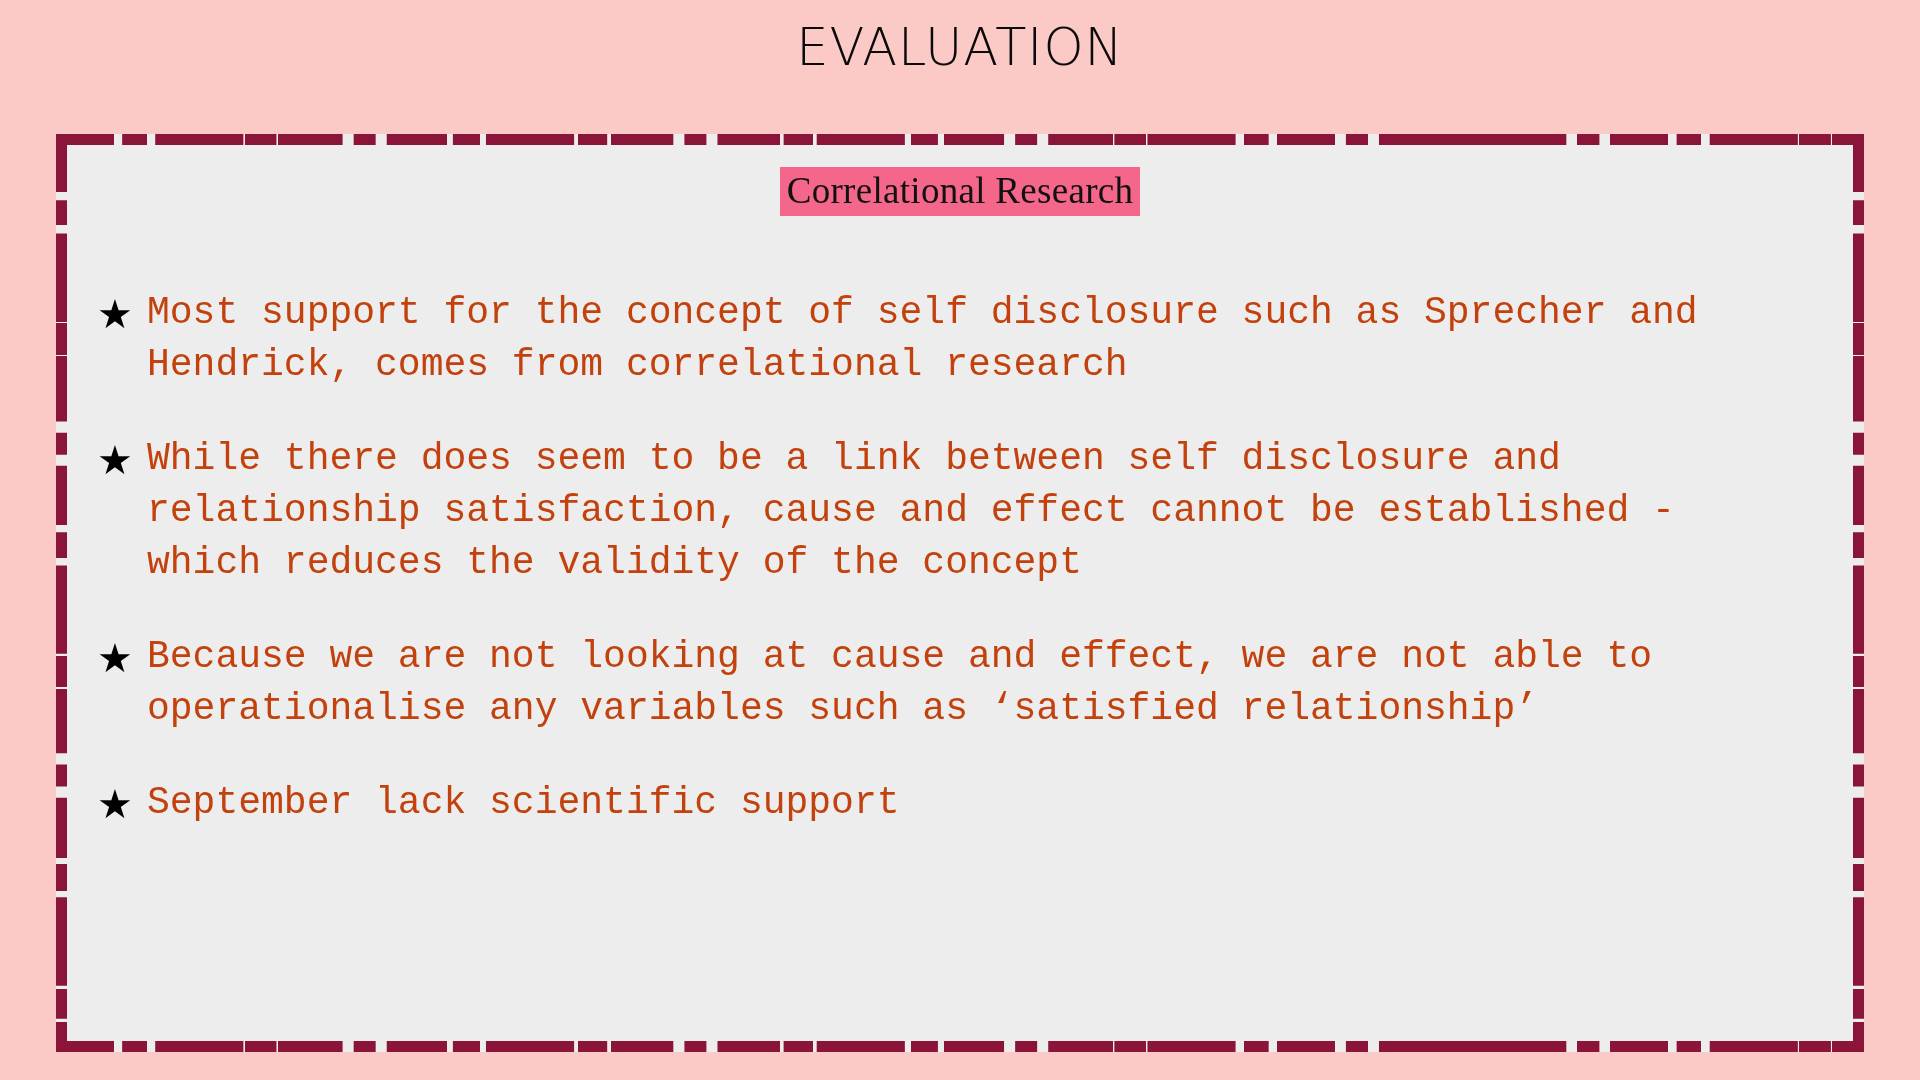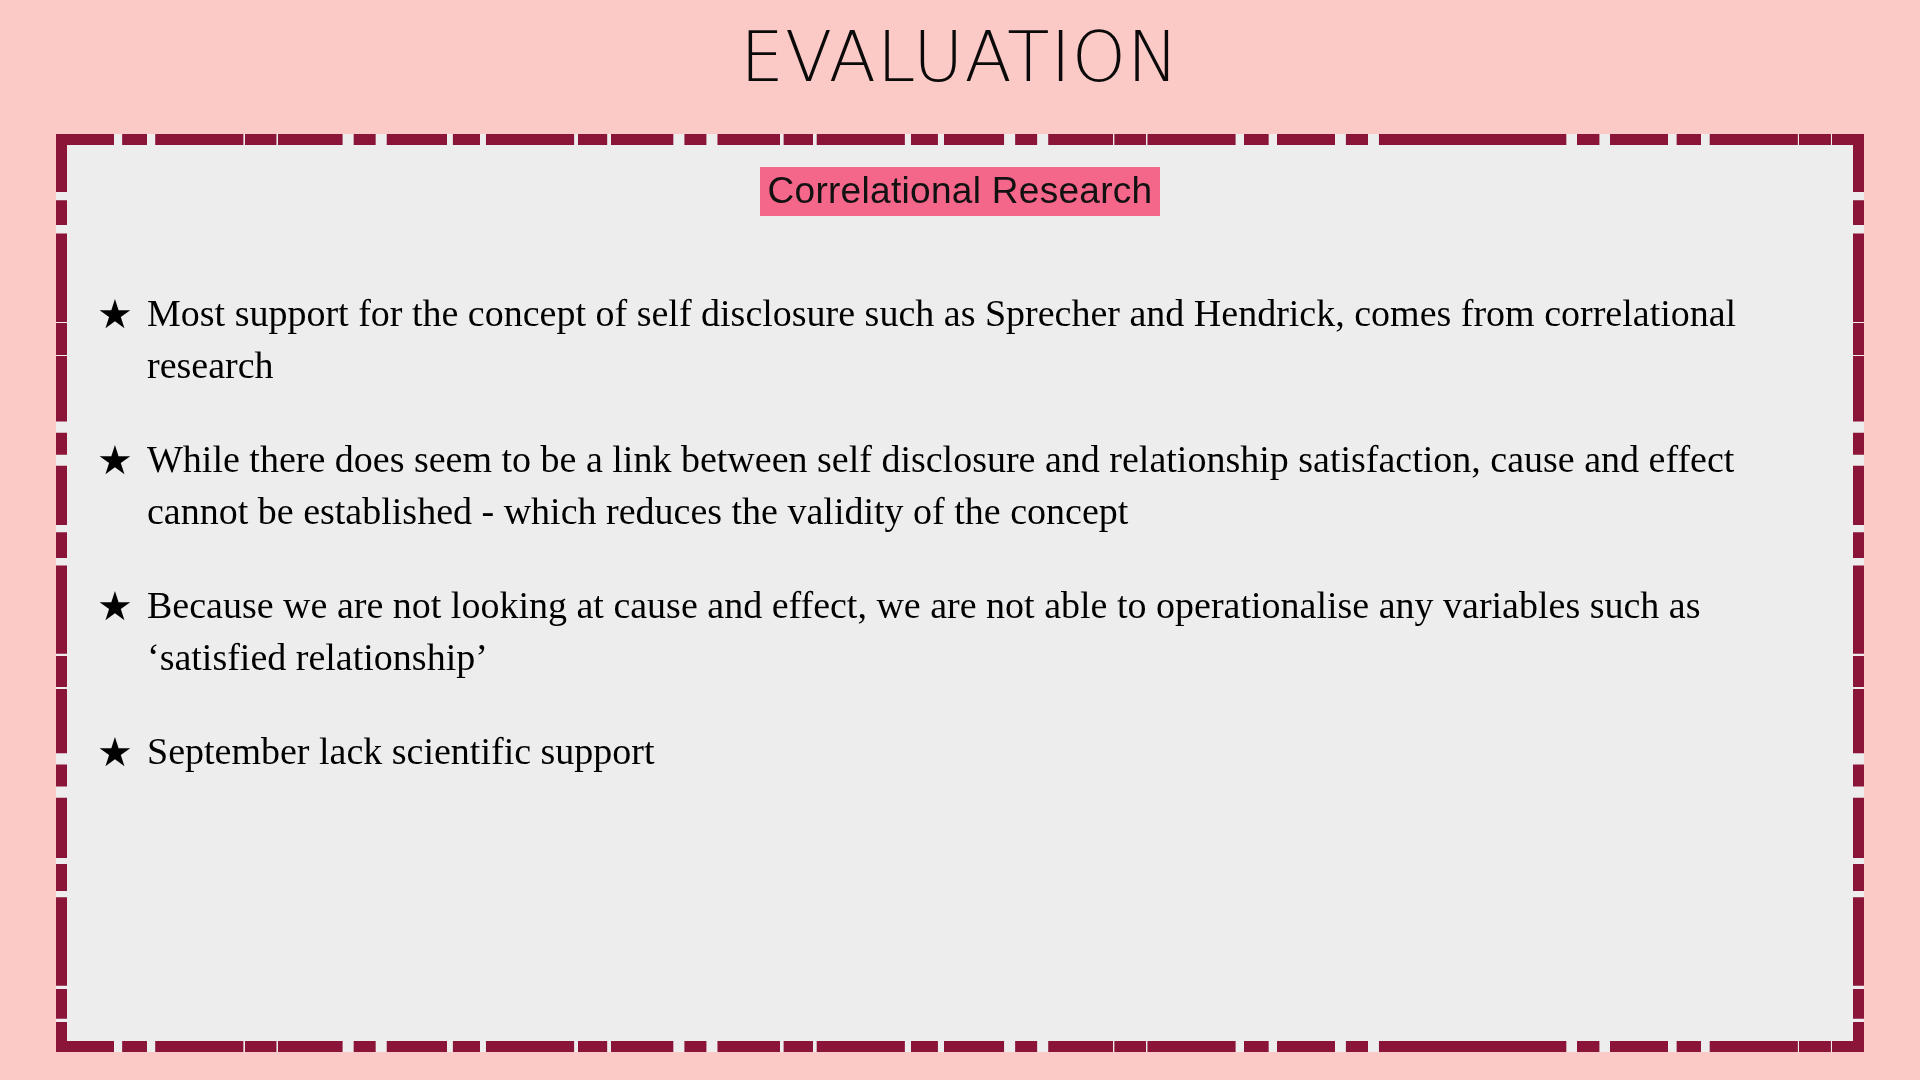--- a/index.html
+++ b/index.html
@@ -24,21 +24,21 @@
 
   
   .slide-title {
     position: absolute;
     top: 20px;
     left: 0;
     width: 1920px;
     text-align: center;
     font-family: "DejaVu Sans", sans-serif;
     font-weight: 300;
-    font-size: 69px;
+    font-size: 51px;
     letter-spacing: 1px;
     color: #0a0a0a;
     line-height: 1.1;
     white-space: nowrap;
   }
 
   
   .content-panel {
     position: absolute;
     left: 56px;
@@ -96,21 +96,21 @@
     position: absolute;
     top: 22px;
     left: 0;
     width: 100%;
     text-align: center;
   }
   .subtitle {
     display: inline-block;
     background: #f4668a;
     color: #111111;
-    font-family: Liberation Sans, sans-serif;
+    font-family: Liberation Serif, serif;
     font-weight: 400;
     font-size: 37px;
     letter-spacing: 0.3px;
     padding: 3px 7px 5px 7px;
     line-height: 1.12;
     white-space: nowrap;
   }
 
   
   .bullet-list {
@@ -132,25 +132,25 @@
     text-align: left;
     font-family: "DejaVu Sans", sans-serif;
     font-size: 40px;
     line-height: 54px;
     color: #000000;
     padding-left: 14px;
     box-sizing: border-box;
   }
   .bullet-text {
     flex: 1 1 auto;
-    font-family: Liberation Serif, serif;
+    font-family: Liberation Mono, monospace;
     font-weight: 400;
     font-size: 38px;
     line-height: 52px;
-    color: #000000;
+    color: #c2410c;
     padding-right: 28px;
   }
 </style>
 </head>
 <body>
 
 <div class="slide">
 
   <div class="slide-title">EVALUATION</div>
 

